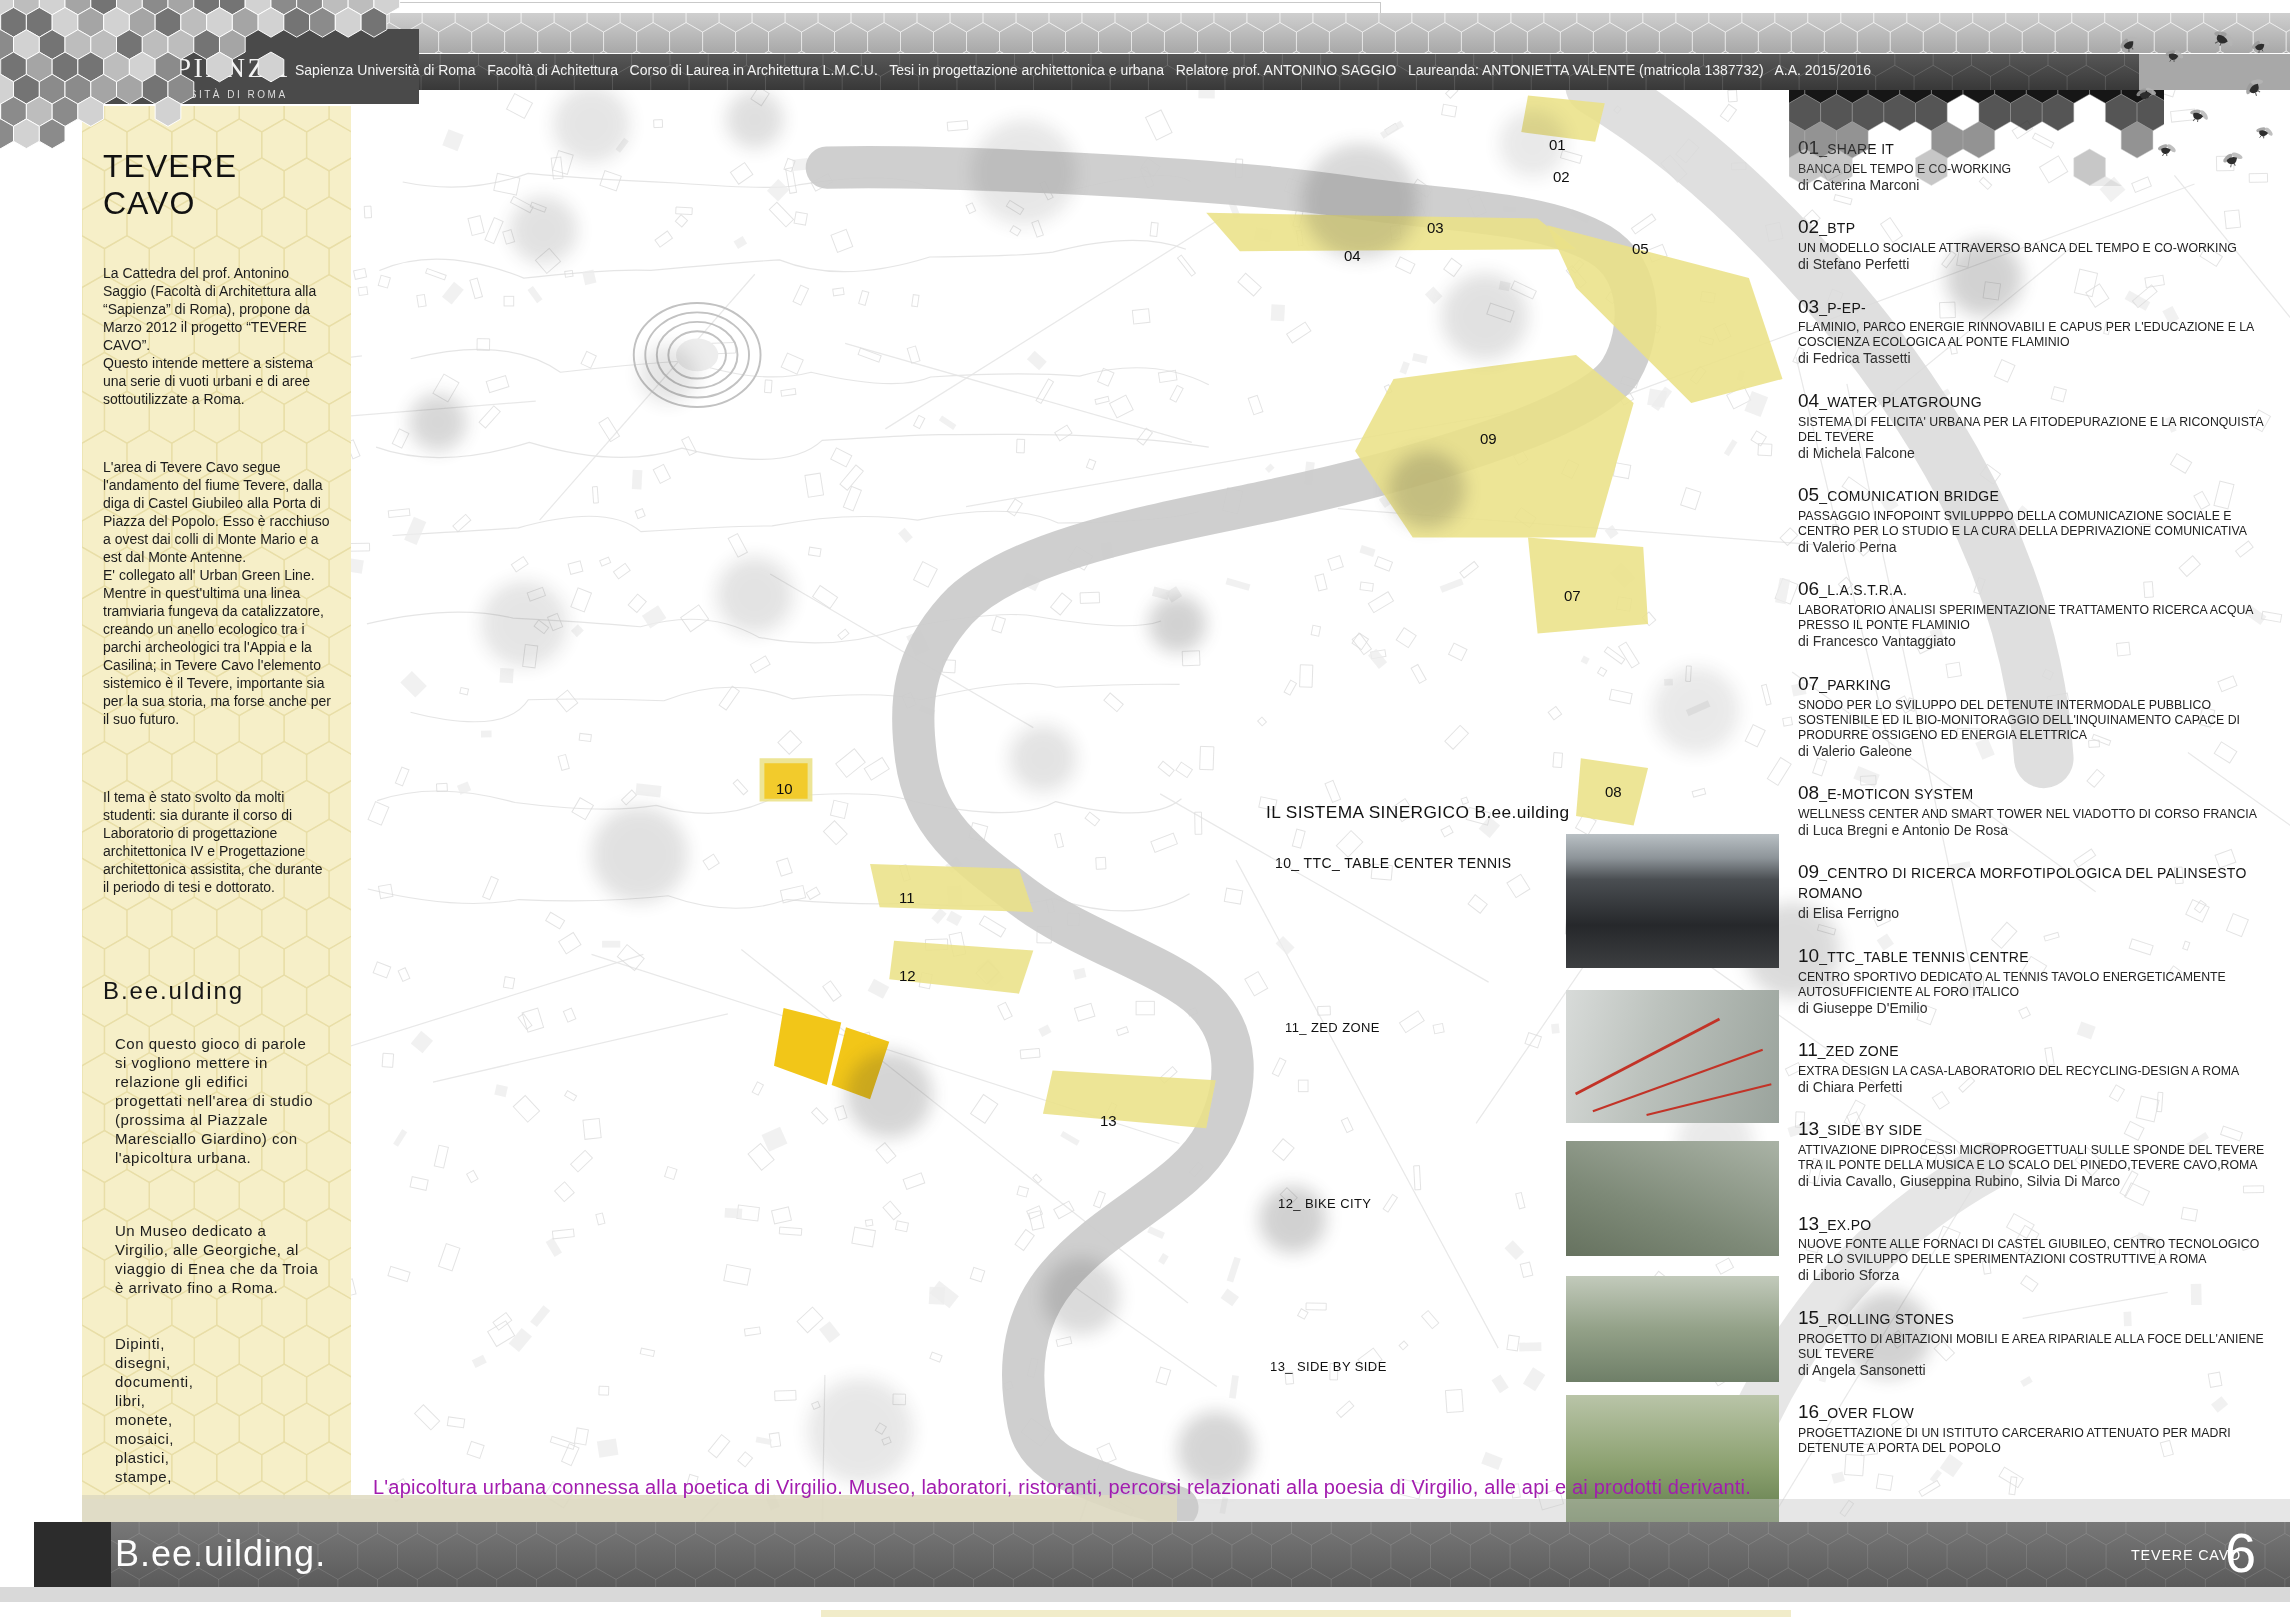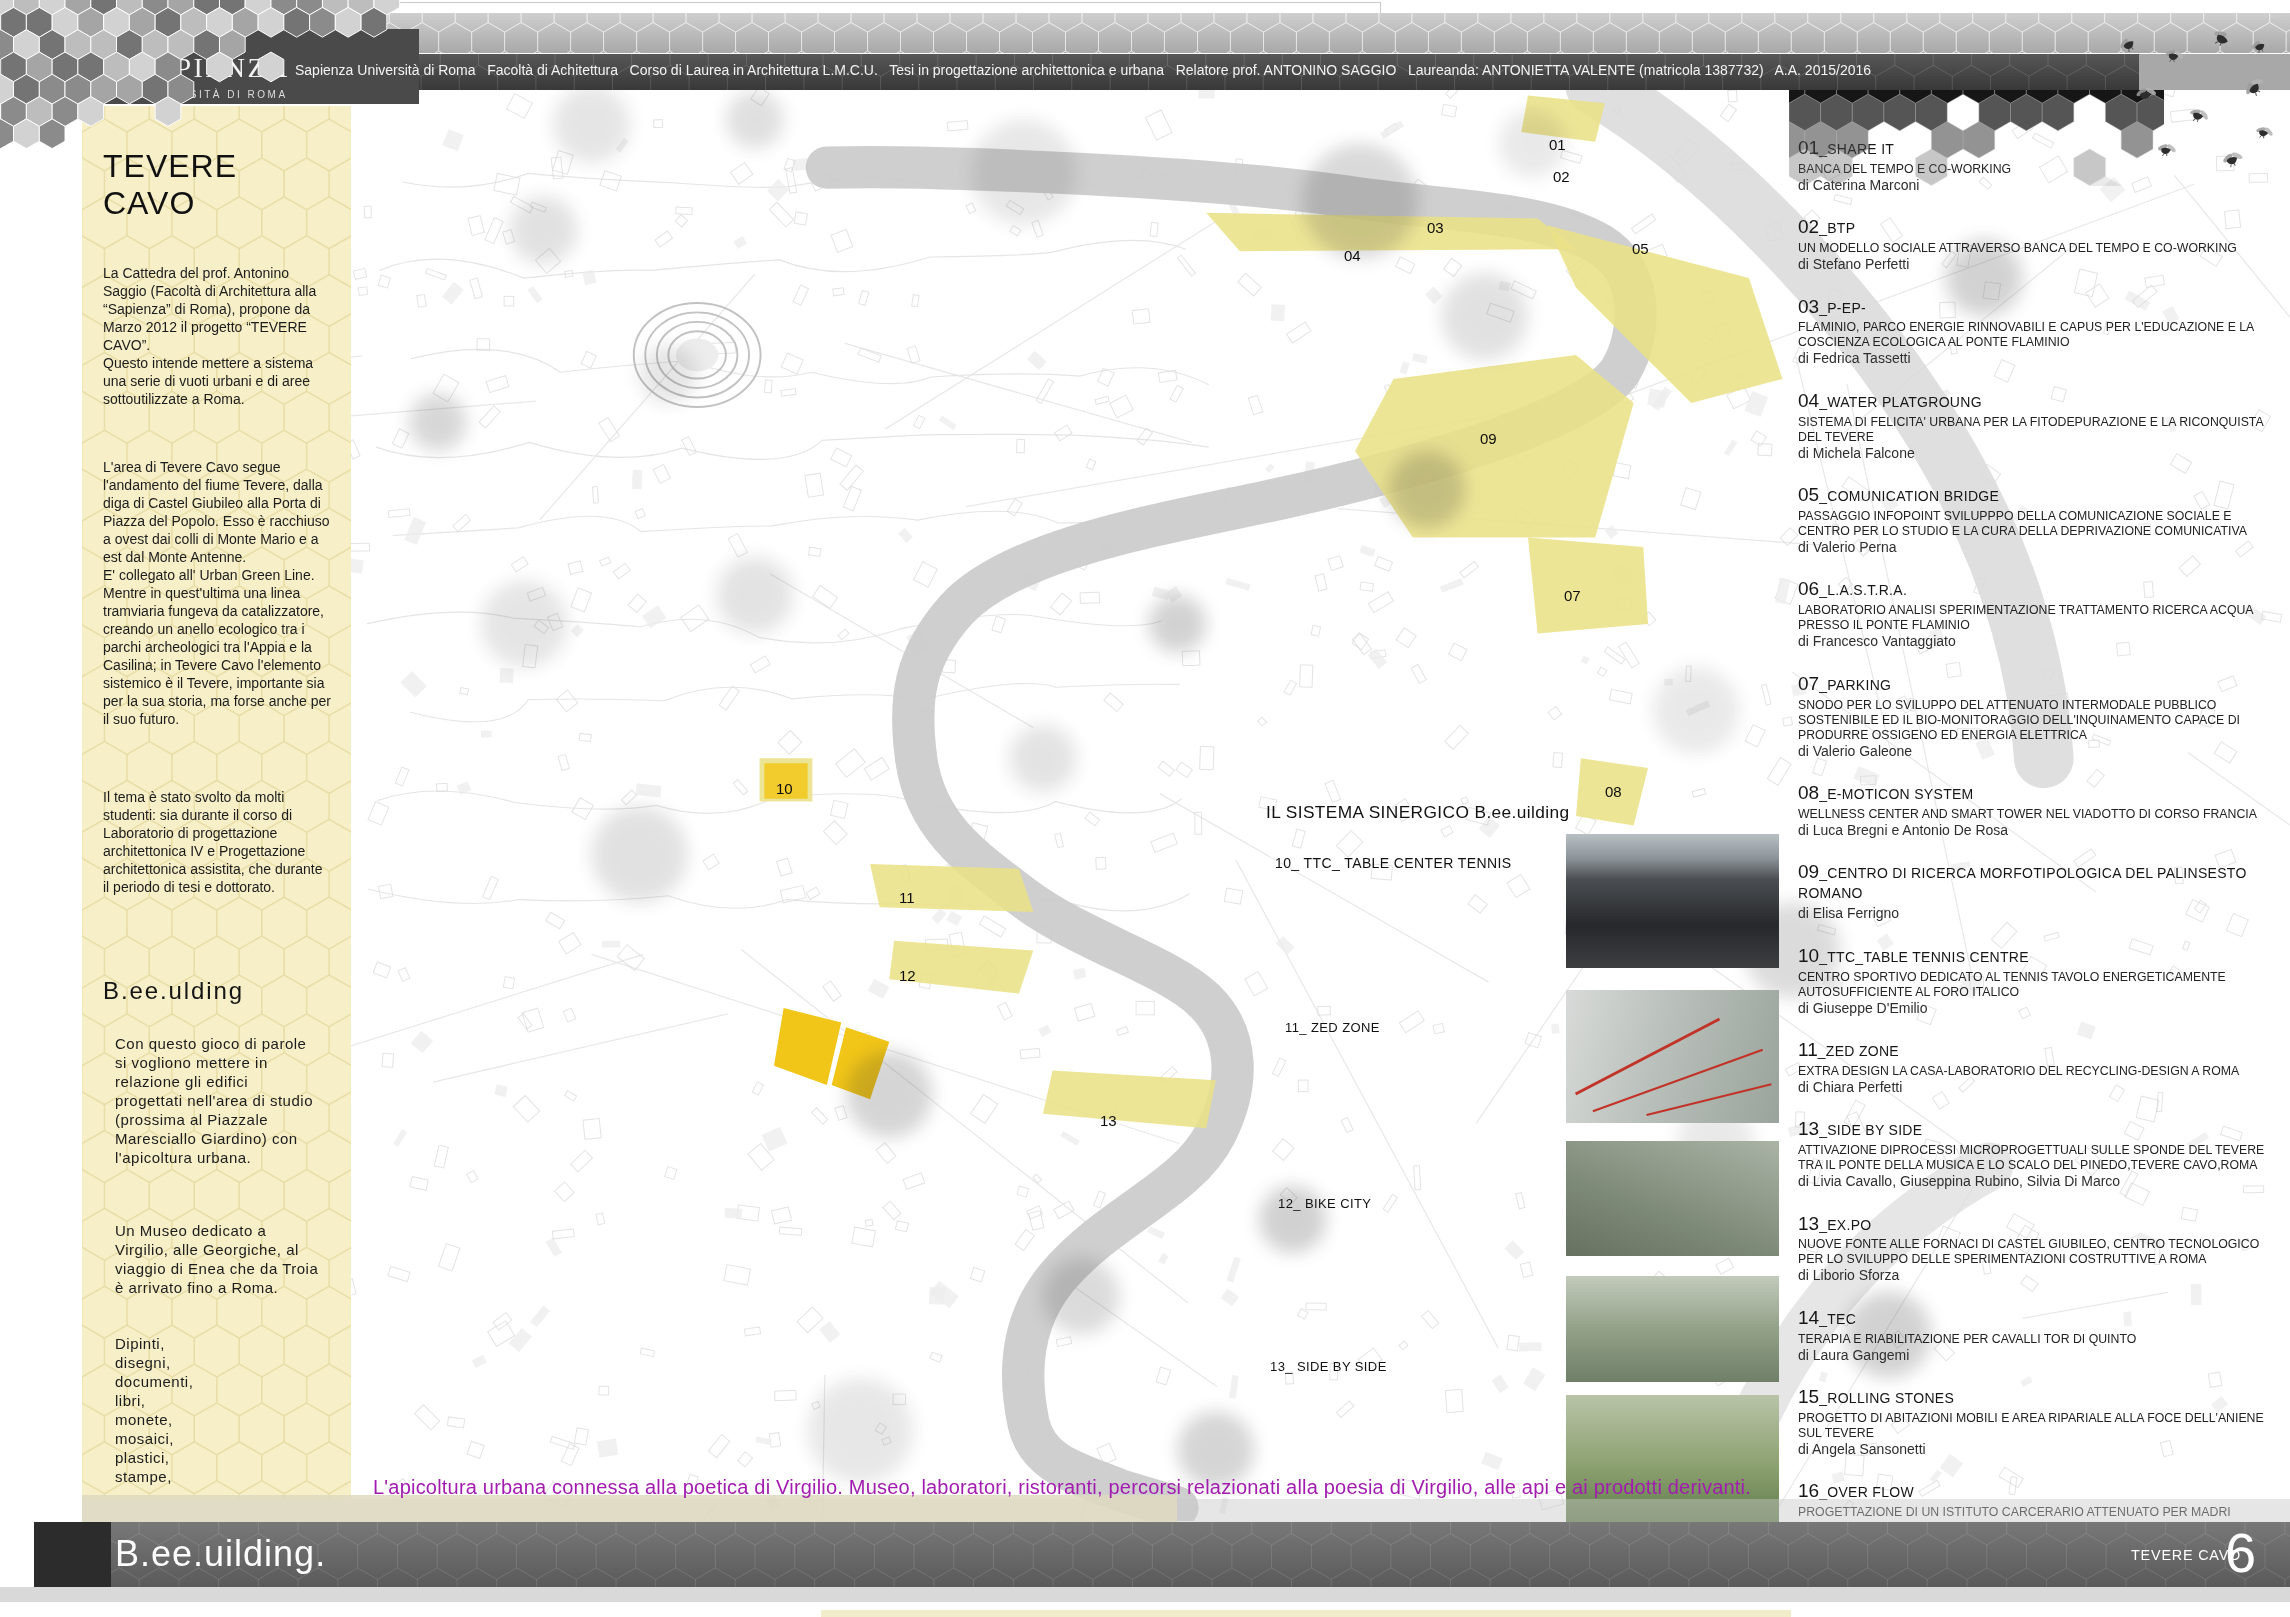--- a/index.html
+++ b/index.html
@@ -1059,21 +1059,21 @@
           <div class="proj-desc">PASSAGGIO INFOPOINT SVILUPPPO DELLA COMUNICAZIONE SOCIALE E CENTRO PER LO STUDIO E LA CURA DELLA DEPRIVAZIONE COMUNICATIVA</div>
           <div class="proj-author">di Valerio Perna</div>
         </div>
       <div class="proj">
           <div class="proj-title"><span class="proj-num">06</span><span class="proj-code">_L.A.S.T.R.A.</span></div>
           <div class="proj-desc">LABORATORIO ANALISI SPERIMENTAZIONE TRATTAMENTO RICERCA ACQUA PRESSO IL PONTE FLAMINIO</div>
           <div class="proj-author">di Francesco Vantaggiato</div>
         </div>
       <div class="proj">
           <div class="proj-title"><span class="proj-num">07</span><span class="proj-code">_PARKING</span></div>
-          <div class="proj-desc">SNODO PER LO SVILUPPO DEL ATTENUATO INTERMODALE PUBBLICO SOSTENIBILE ED IL BIO-MONITORAGGIO DELL'INQUINAMENTO CAPACE DI PRODURRE OSSIGENO ED ENERGIA ELETTRICA</div>
+          <div class="proj-desc">SNODO PER LO SVILUPPO DEL DETENUTE INTERMODALE PUBBLICO SOSTENIBILE ED IL BIO-MONITORAGGIO DELL'INQUINAMENTO CAPACE DI PRODURRE OSSIGENO ED ENERGIA ELETTRICA</div>
           <div class="proj-author">di Valerio Galeone</div>
         </div>
       <div class="proj">
           <div class="proj-title"><span class="proj-num">08</span><span class="proj-code">_E-MOTICON SYSTEM</span></div>
           <div class="proj-desc">WELLNESS CENTER AND SMART TOWER NEL VIADOTTO DI CORSO FRANCIA</div>
           <div class="proj-author">di Luca Bregni e Antonio De Rosa</div>
         </div>
       <div class="proj">
           <div class="proj-title"><span class="proj-num">09</span><span class="proj-code">_CENTRO DI RICERCA MORFOTIPOLOGICA DEL PALINSESTO ROMANO</span></div>
           <div class="proj-desc"></div>
@@ -1091,25 +1091,20 @@
         </div>
       <div class="proj">
           <div class="proj-title"><span class="proj-num">13</span><span class="proj-code">_SIDE BY SIDE</span></div>
           <div class="proj-desc">ATTIVAZIONE DIPROCESSI MICROPROGETTUALI SULLE SPONDE DEL TEVERE TRA IL PONTE DELLA MUSICA E LO SCALO DEL PINEDO,TEVERE CAVO,ROMA</div>
           <div class="proj-author">di Livia Cavallo, Giuseppina Rubino, Silvia Di Marco</div>
         </div>
       <div class="proj">
           <div class="proj-title"><span class="proj-num">13</span><span class="proj-code">_EX.PO</span></div>
           <div class="proj-desc">NUOVE FONTE ALLE FORNACI DI CASTEL GIUBILEO, CENTRO TECNOLOGICO PER LO SVILUPPO DELLE SPERIMENTAZIONI COSTRUTTIVE A ROMA</div>
           <div class="proj-author">di Liborio Sforza</div>
-        </div>
-      <div class="proj">
-          <div class="proj-title"><span class="proj-num">14</span><span class="proj-code">_TEC</span></div>
-          <div class="proj-desc">TERAPIA E RIABILITAZIONE PER CAVALLI TOR DI QUINTO</div>
-          <div class="proj-author">di Laura Gangemi</div>
         </div>
       <div class="proj">
           <div class="proj-title"><span class="proj-num">15</span><span class="proj-code">_ROLLING STONES</span></div>
           <div class="proj-desc">PROGETTO DI ABITAZIONI MOBILI E AREA RIPARIALE ALLA FOCE DELL'ANIENE SUL TEVERE</div>
           <div class="proj-author">di Angela Sansonetti</div>
         </div>
       <div class="proj">
           <div class="proj-title"><span class="proj-num">16</span><span class="proj-code">_OVER FLOW</span></div>
           <div class="proj-desc">PROGETTAZIONE DI UN ISTITUTO CARCERARIO ATTENUATO PER MADRI DETENUTE A PORTA DEL POPOLO</div>
           <div class="proj-author"></div>

